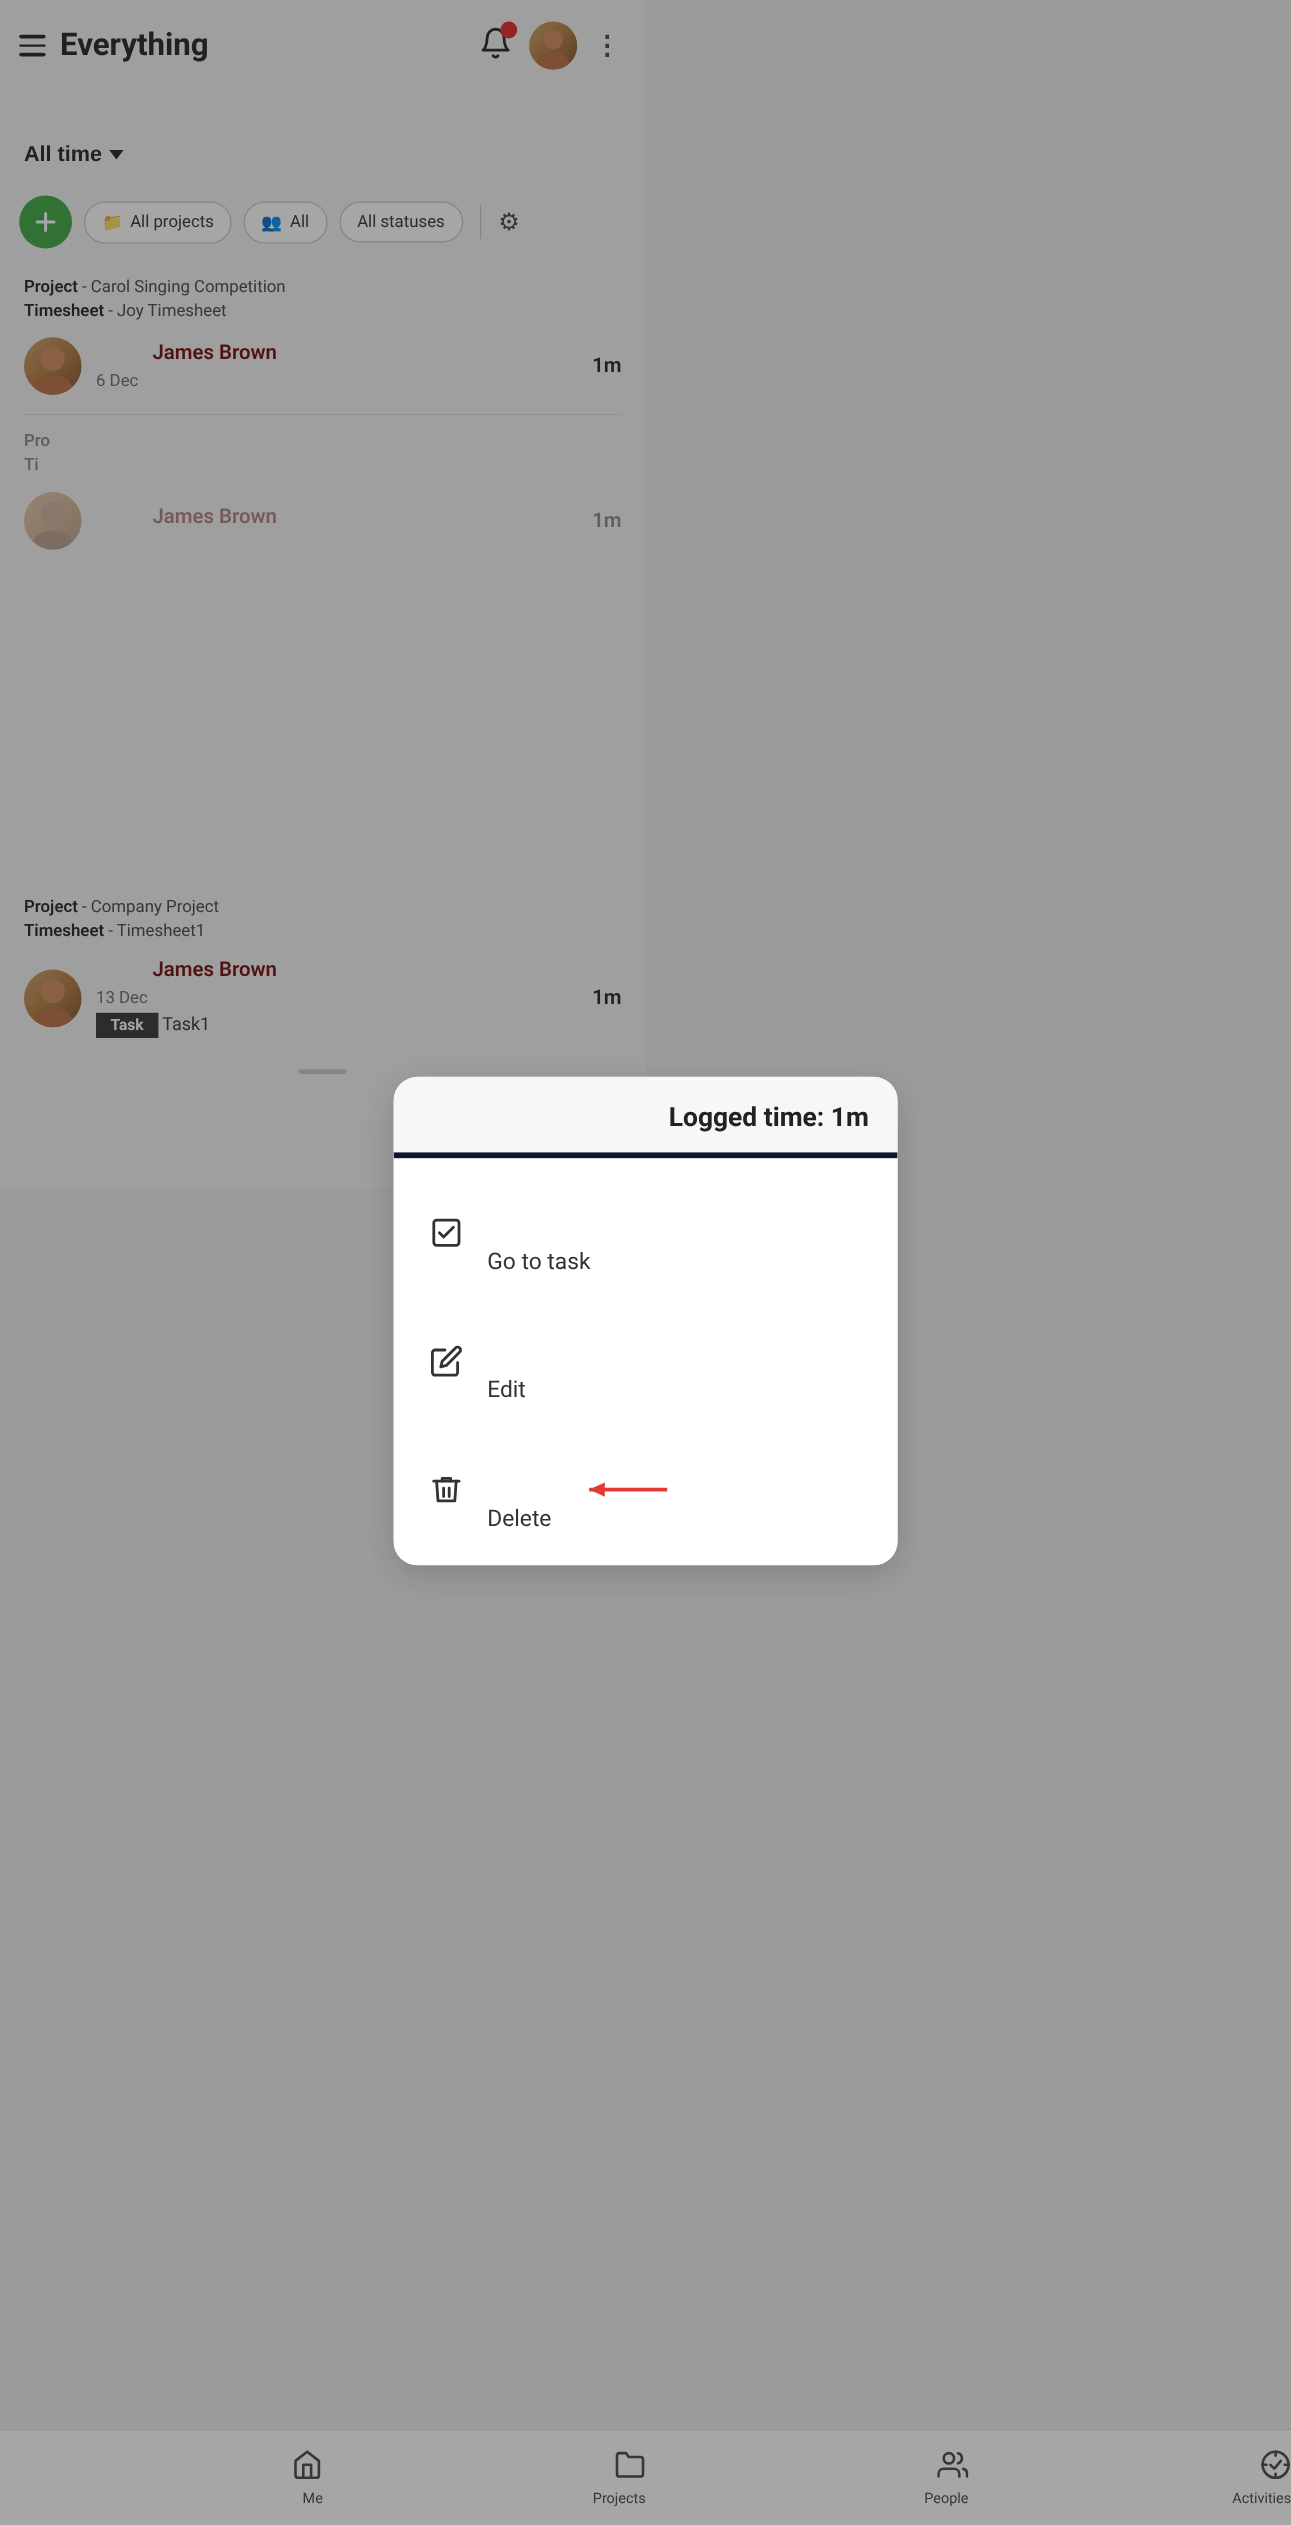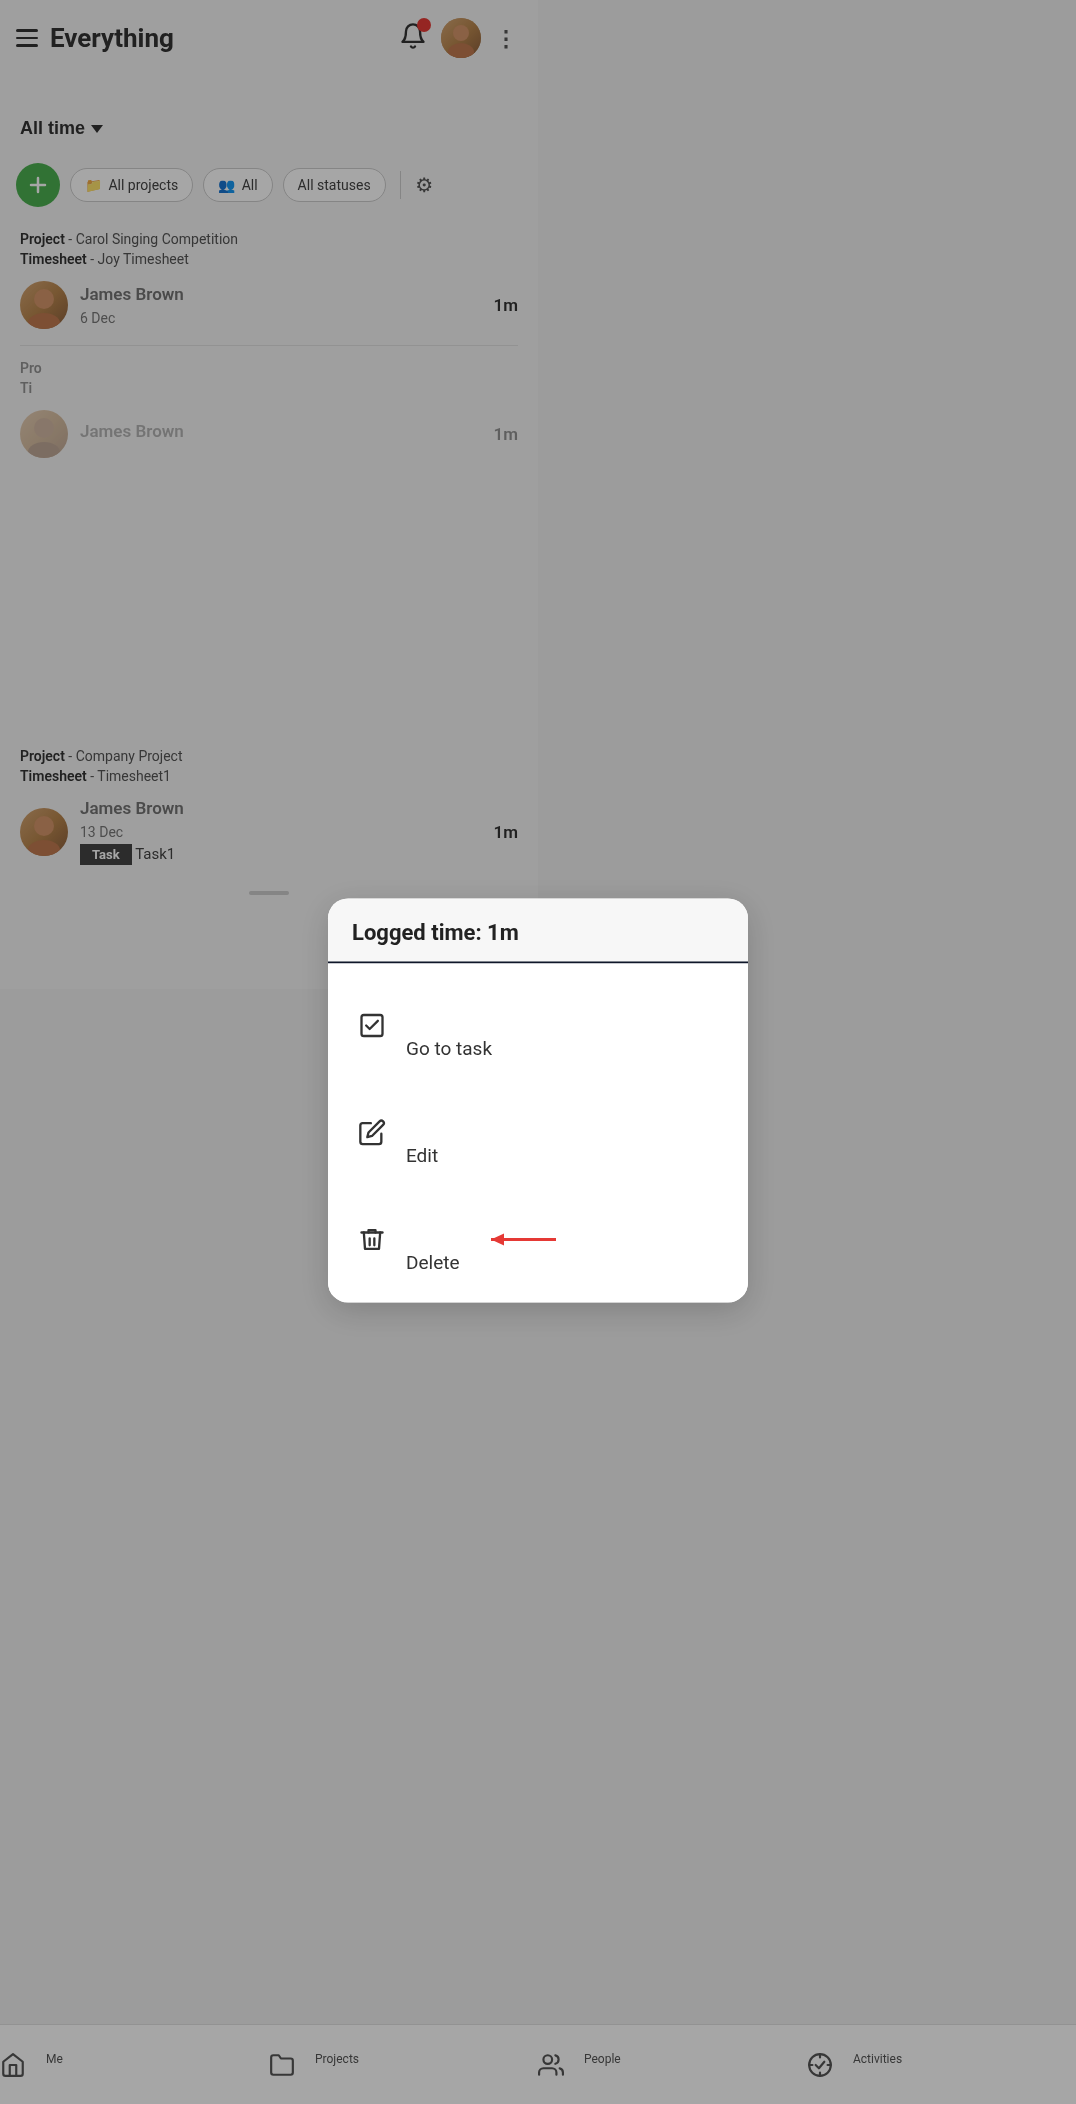--- a/index.html
+++ b/index.html
@@ -194,21 +194,22 @@
       overflow: hidden;
     }
 
     .entry-info {
       flex: 1;
     }
 
     .entry-name {
       font-size: 17px;
       font-weight: 600;
-      color: #737373;
+      color: #7f1d1d;
+      margin-left: 47px;
     }
 
     .entry-date {
       font-size: 14px;
       color: #777;
       margin-top: 6px;
     }
 
     .entry-time {
       font-size: 17px;
@@ -261,21 +262,22 @@
       background: white;
       border-radius: 20px;
       overflow: hidden;
       z-index: 200;
       box-shadow: 0 8px 32px rgba(0,0,0,0.18);
     }
 
     .modal-header {
       padding: 22px 24px 16px 24px;
       background: #f7f7f7;
-      border-bottom: 2px solid #0f172a;
+      border-bottom: 5px solid #0f172a;
+      text-align: right;
     }
 
     .modal-title {
       font-size: 22px;
       font-weight: 700;
       color: #222;
     }
 
     .modal-body {
       padding: 8px 0 10px 0;
@@ -321,23 +323,23 @@
       background: white;
       border-top: 1px solid #e0e0e0;
       display: flex;
       align-items: center;
       justify-content: space-around;
       z-index: 50;
     }
 
     .nav-item {
       display: flex;
-      flex-direction: row;
-      align-items: flex-start;
-      gap: 20px;
+      flex-direction: column;
+      align-items: flex-end;
+      gap: 8px;
       cursor: pointer;
       flex: 1;
       padding: 10px 0;
     }
 
     .nav-icon {
       width: 26px;
       height: 26px;
       display: flex;
       align-items: center;

